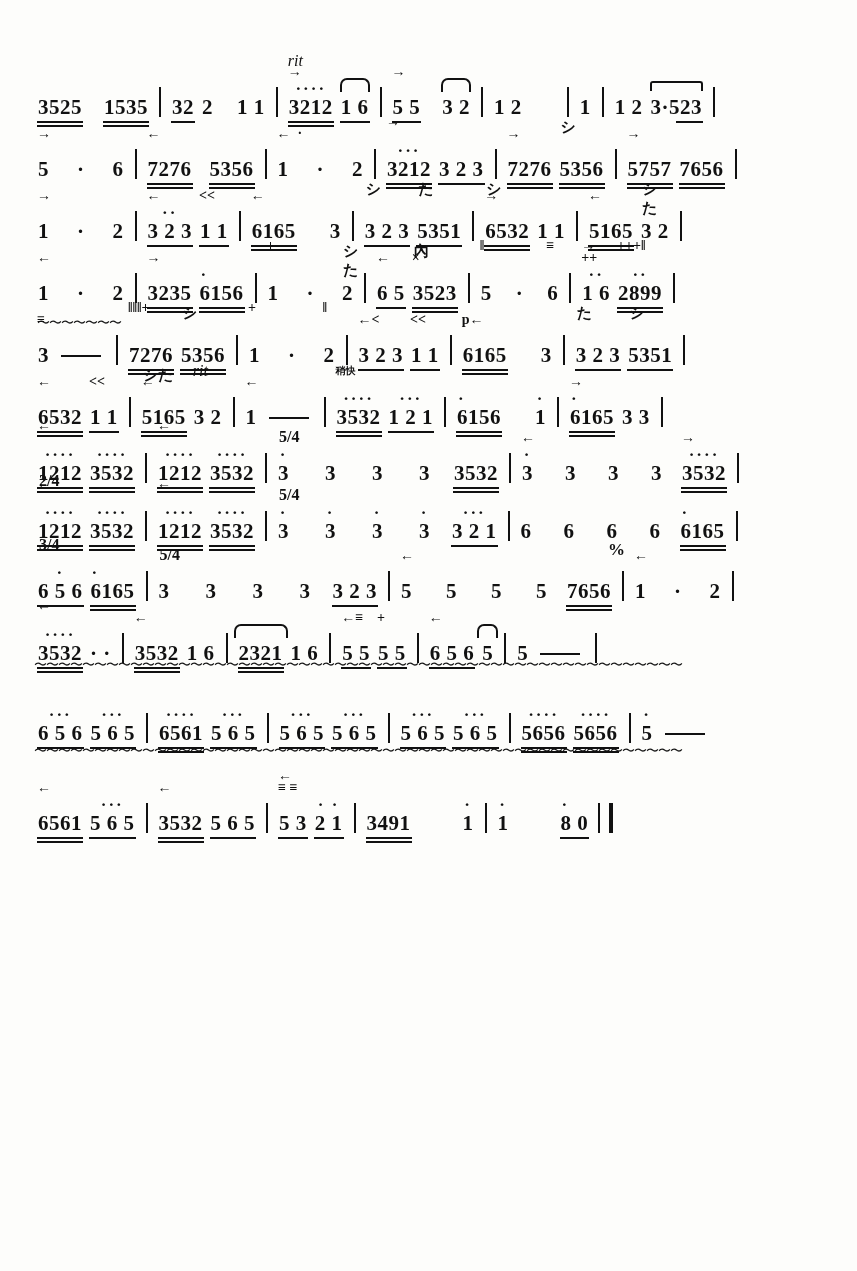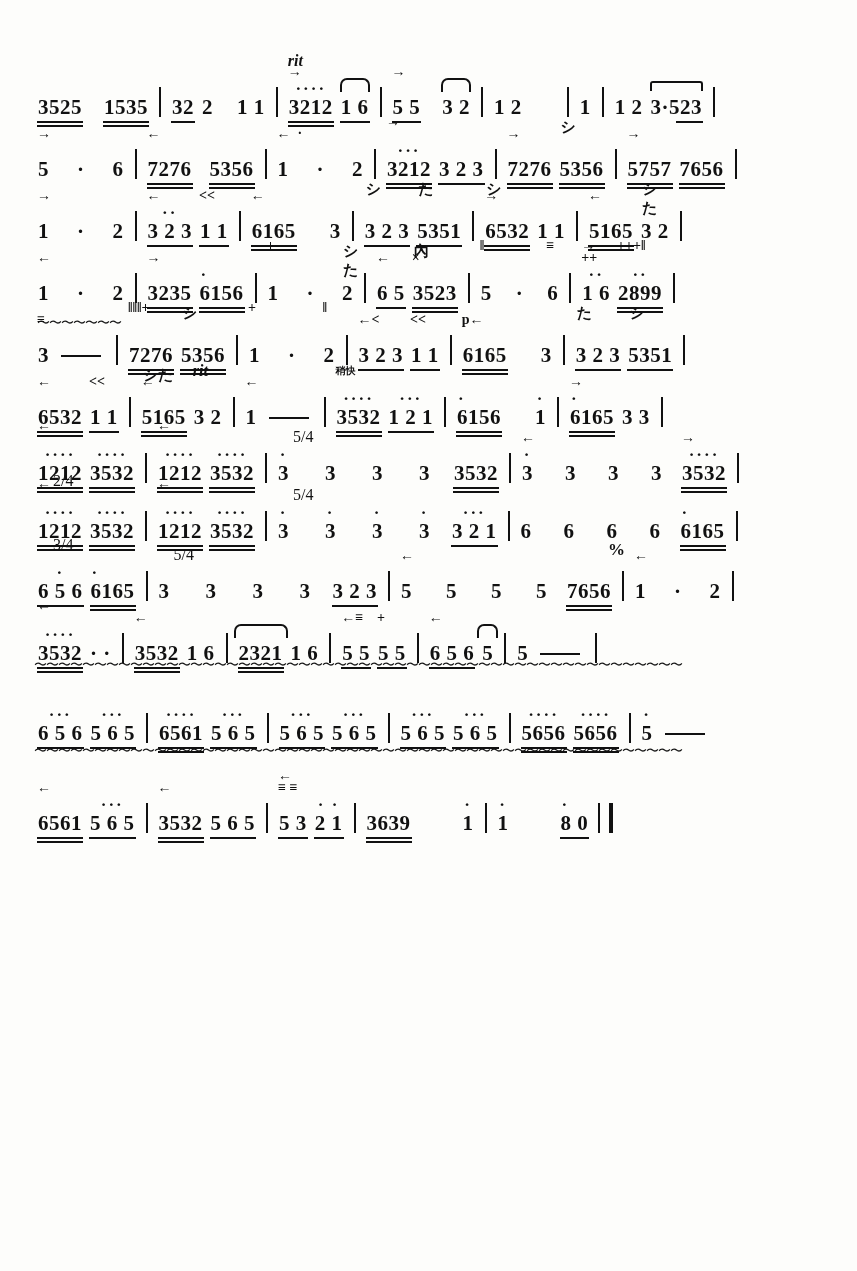--- a/index.html
+++ b/index.html
@@ -129,37 +129,37 @@
     left: 2px;
     font-size: 15px;
     font-family: "DejaVu Sans", sans-serif;
     font-weight: bold;
   }
   .tempo {
     position: absolute;
     top: -44px;
     left: 0;
     font-size: 16px;
-    font-weight: bold;
+    font-weight: normal;
     font-style: italic;
   }
   .cjk {
     position: absolute;
     top: -42px;
     left: 0;
     font-size: 10px;
     font-family: "DejaVu Sans", sans-serif;
     font-weight: bold;
   }
   .meter {
     position: absolute;
     top: -34px;
-    left: 16px;
+    left: 2px;
     font-size: 16px;
-    font-weight: normal;
+    font-weight: bold;
   }
   .dash {
     display: inline-block;
     width: 40px;
     height: 2px;
     background: #111;
     margin: 0 8px 9px 8px;
   }
   .wavytop {
     position: absolute;
@@ -933,21 +933,21 @@
         <span class="grp beam1">
             <span class="glyph g-up2">←<br>≡ ≡</span>
             <span class="num">5 3</span>
           </span>
         <span class="grp beam1">
             <span class="dots">· ·</span>
             <span class="num">2 1</span>
           </span>
         <span class="bar"></span>
         <span class="grp beam2">
-            <span class="num">3639</span>
+            <span class="num">3491</span>
           </span>
         <span class="spacer" style="width:44px"></span>
         <span class="grp">
             <span class="dots">·</span>
             <span class="num">1</span>
           </span>
         <span class="bar"></span>
         <span class="grp">
             <span class="dots">·</span>
             <span class="num">1</span>

